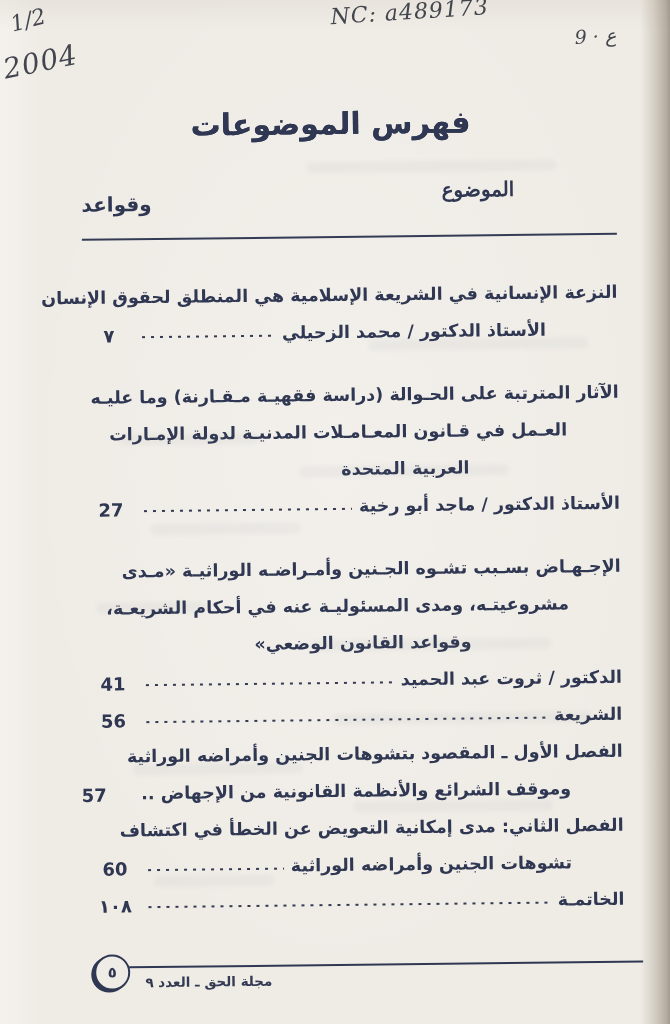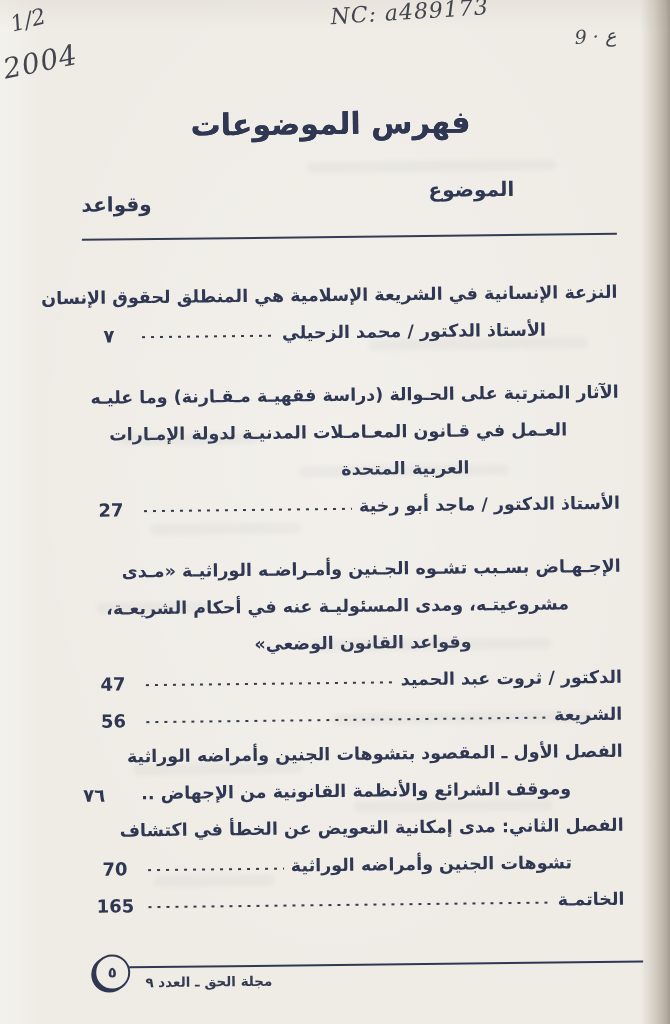--- a/index.html
+++ b/index.html
@@ -42,21 +42,21 @@
     position:absolute;top:106px;left:0;width:100%;
     text-align:center;font-size:30px;font-weight:bold;
     letter-spacing:0px;direction:rtl;
     text-shadow:0 0 0.6px #2f3752;
   }
   #col-headers{
     position:absolute;top:182px;left:85px;width:535px;
     direction:rtl;display:flex;justify-content:space-between;align-items:flex-start;
     font-size:20px;font-weight:bold;
   }
-  #col-subject{margin-right:102px;transform:translateY(-3px);}
+  #col-subject{margin-right:102px;transform:translateY(-3px);font-family:Liberation Serif, serif;}
   #col-page{transform:translateY(8px);}
   #header-rule{
     position:absolute;top:236px;left:85px;width:535px;height:2px;
     background:#343b55;
   }
   #toc{
     position:absolute;top:262px;left:85px;width:535px;
     direction:rtl;font-weight:bold;font-size:17.5px;
   }
   .toc-entry{margin-bottom:26px;}
@@ -147,47 +147,47 @@
           </div>
           <div class="toc-line ind1">
             <span class="t">مشروعيتـه، ومدى المسئوليـة عنه في أحكام الشريعـة،</span>
           </div>
           <div class="toc-line ind2">
             <span class="t">وقواعد القانون الوضعي»</span>
           </div>
           <div class="toc-line">
             <span class="t">الدكتور / ثروت عبد الحميد</span>
             <span class="leader"></span>
-            <span class="pg">47</span>
+            <span class="pg">41</span>
           </div>
           <div class="toc-line">
             <span class="t">الشريعة</span>
             <span class="leader"></span>
             <span class="pg">56</span>
           </div>
           <div class="toc-line">
             <span class="t">الفصل الأول ـ المقصود بتشوهات الجنين وأمراضه الوراثية</span>
           </div>
           <div class="toc-line ind1">
             <span class="t">وموقف الشرائع والأنظمة القانونية من الإجهاض ..</span>
             <span class="leader blank"></span>
-            <span class="pg">٧٦</span>
+            <span class="pg">57</span>
           </div>
           <div class="toc-line">
             <span class="t">الفصل الثاني: مدى إمكانية التعويض عن الخطأ في اكتشاف</span>
           </div>
           <div class="toc-line ind1">
             <span class="t">تشوهات الجنين وأمراضه الوراثية</span>
             <span class="leader"></span>
-            <span class="pg">70</span>
+            <span class="pg">60</span>
           </div>
           <div class="toc-line">
             <span class="t">الخاتمـة</span>
             <span class="leader"></span>
-            <span class="pg">165</span>
+            <span class="pg">١٠٨</span>
           </div>
         </div>
       </div>
 
     <div class="ghost" style="left:310px;top:162px;width:250px;"></div>
     <div class="ghost" style="left:370px;top:340px;width:220px;"></div>
     <div class="ghost" style="left:120px;top:432px;width:140px;"></div>
     <div class="ghost" style="left:300px;top:466px;width:210px;"></div>
     <div class="ghost" style="left:150px;top:522px;width:150px;"></div>
     <div class="ghost" style="left:95px;top:600px;width:110px;"></div>

